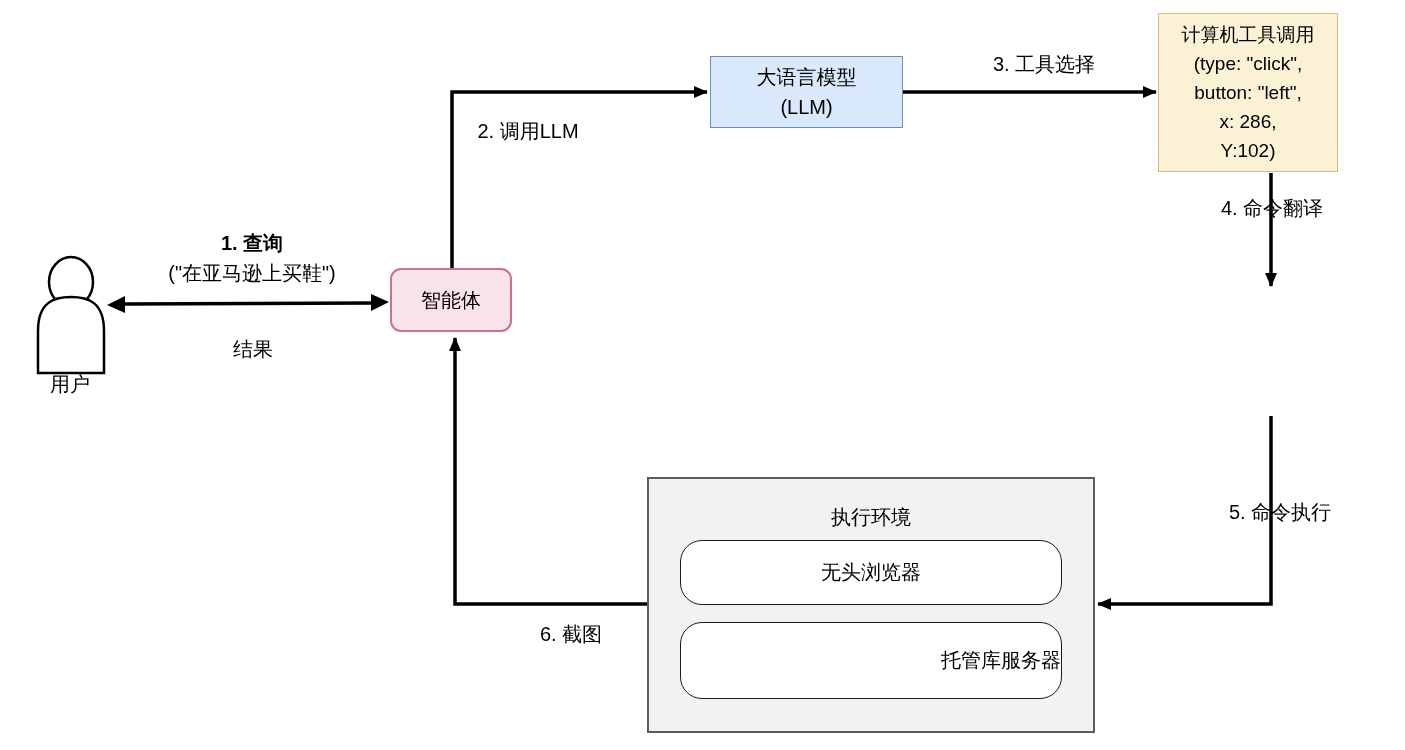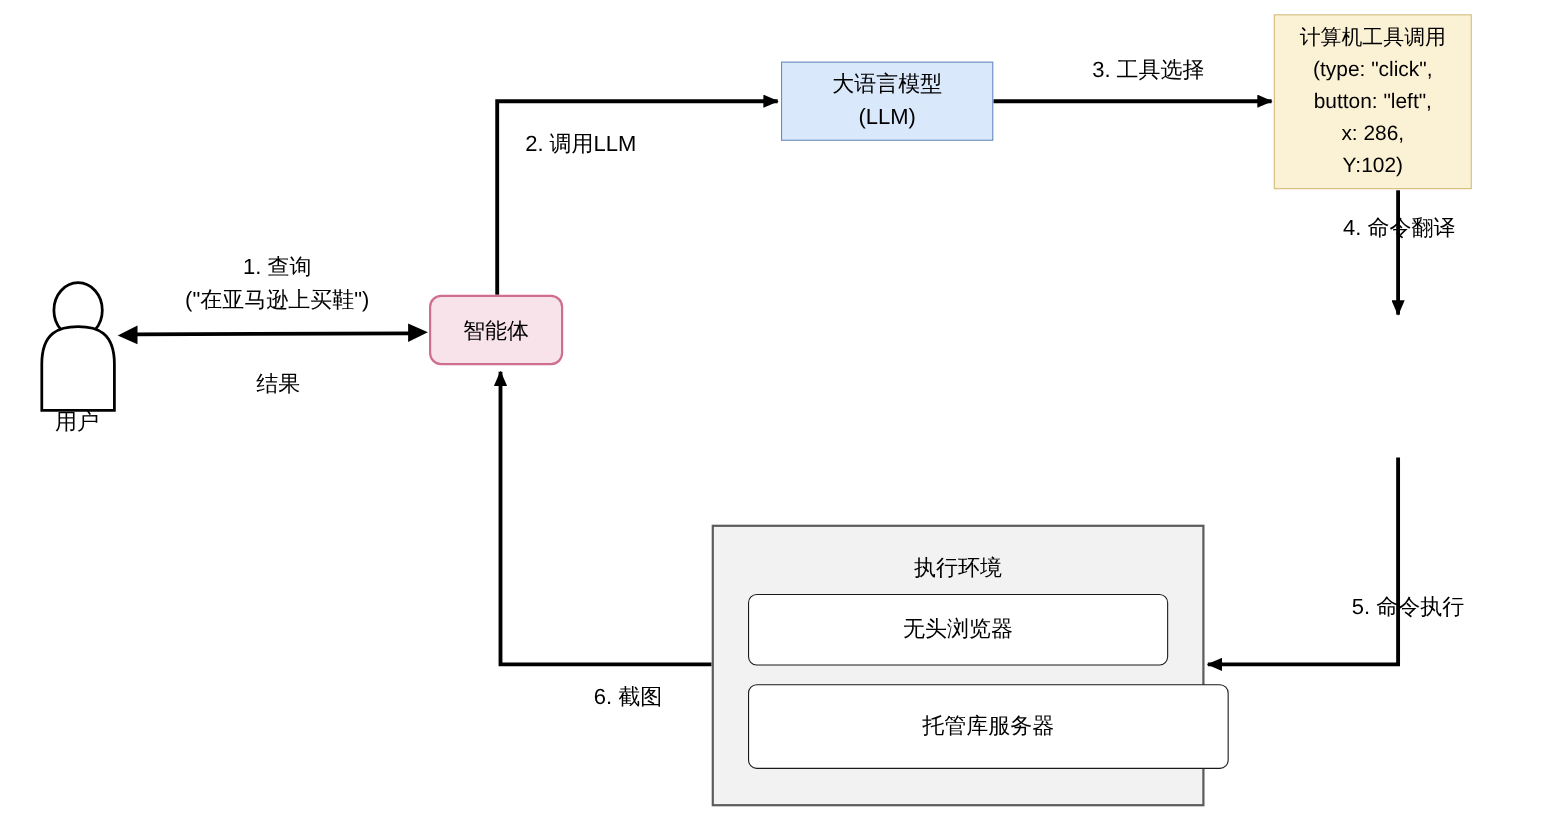--- a/index.html
+++ b/index.html
@@ -52,32 +52,32 @@
   }
   .env-box{
     left:647px;top:477px;width:448px;height:256px;
     background:var(--env-fill);
     border:2px solid var(--env-border);
   }
   .inner-box{
     position:absolute;
     background:var(--inner-fill);
     border:1.5px solid var(--inner-border);
-    border-radius:8px;
+    border-radius:22px;
     display:flex;
     flex-direction:column;
     align-items:center;
     justify-content:center;
     box-sizing:border-box;
     font-size:20px;
     line-height:27px;
     text-align:center;
   }
   .inner-browser{left:680px;top:540px;width:382px;height:65px;}
-  .inner-libserver{left:680px;top:622px;width:437px;height:77px;}
+  .inner-libserver{left:680px;top:622px;width:382px;height:77px;align-items:flex-end;}
   .translator{
     position:absolute;
     left:1271px;top:297px;
     transform:translateX(-50%);
     text-align:center;
     font-size:20px;
     line-height:27px;
     white-space:nowrap;
   }
 </style>
@@ -110,27 +110,27 @@
 
     <path d="M 1271 173 L 1271 286" stroke="#000" stroke-width="3.5" fill="none" marker-end="url(#ah)"></path>
 
     <path d="M 1271 416 L 1271 604 L 1098 604" stroke="#000" stroke-width="3.5" fill="none" marker-end="url(#ah)"></path>
 
     <path d="M 647 604 L 455 604 L 455 338" stroke="#000" stroke-width="3.5" fill="none" marker-end="url(#ah)"></path>
   </svg>
 
   <div class="lbl" style="left:70px;top:372px;">用户</div>
 
-  <div class="lbl" style="left:252px;top:231px;">1. 查询</div>
+  <div class="lbl" style="left:252px;top:231px;font-weight:bold;">1. 查询</div>
   <div class="lbl" style="left:252px;top:261px;">("在亚马逊上买鞋")</div>
   <div class="lbl" style="left:253px;top:337px;">结果</div>
   <div class="lbl" style="left:528px;top:119px;">2. 调用LLM</div>
   <div class="lbl" style="left:1032px;top:52px;margin-left:12px;">3. 工具选择</div>
   <div class="lbl" style="left:1272px;top:196px;">4. 命令翻译</div>
-  <div class="lbl" style="left:1280px;top:540px;">5. 命令执行</div>
+  <div class="lbl" style="left:1280px;top:500px;">5. 命令执行</div>
   <div class="lbl" style="left:571px;top:622px;">6. 截图</div>
 
   <div class="node agent-box">
     <div>智能体</div>
   </div>
 
   <div class="node llm-box">
     <div>大语言模型</div>
     <div>(LLM)</div>
   </div>

